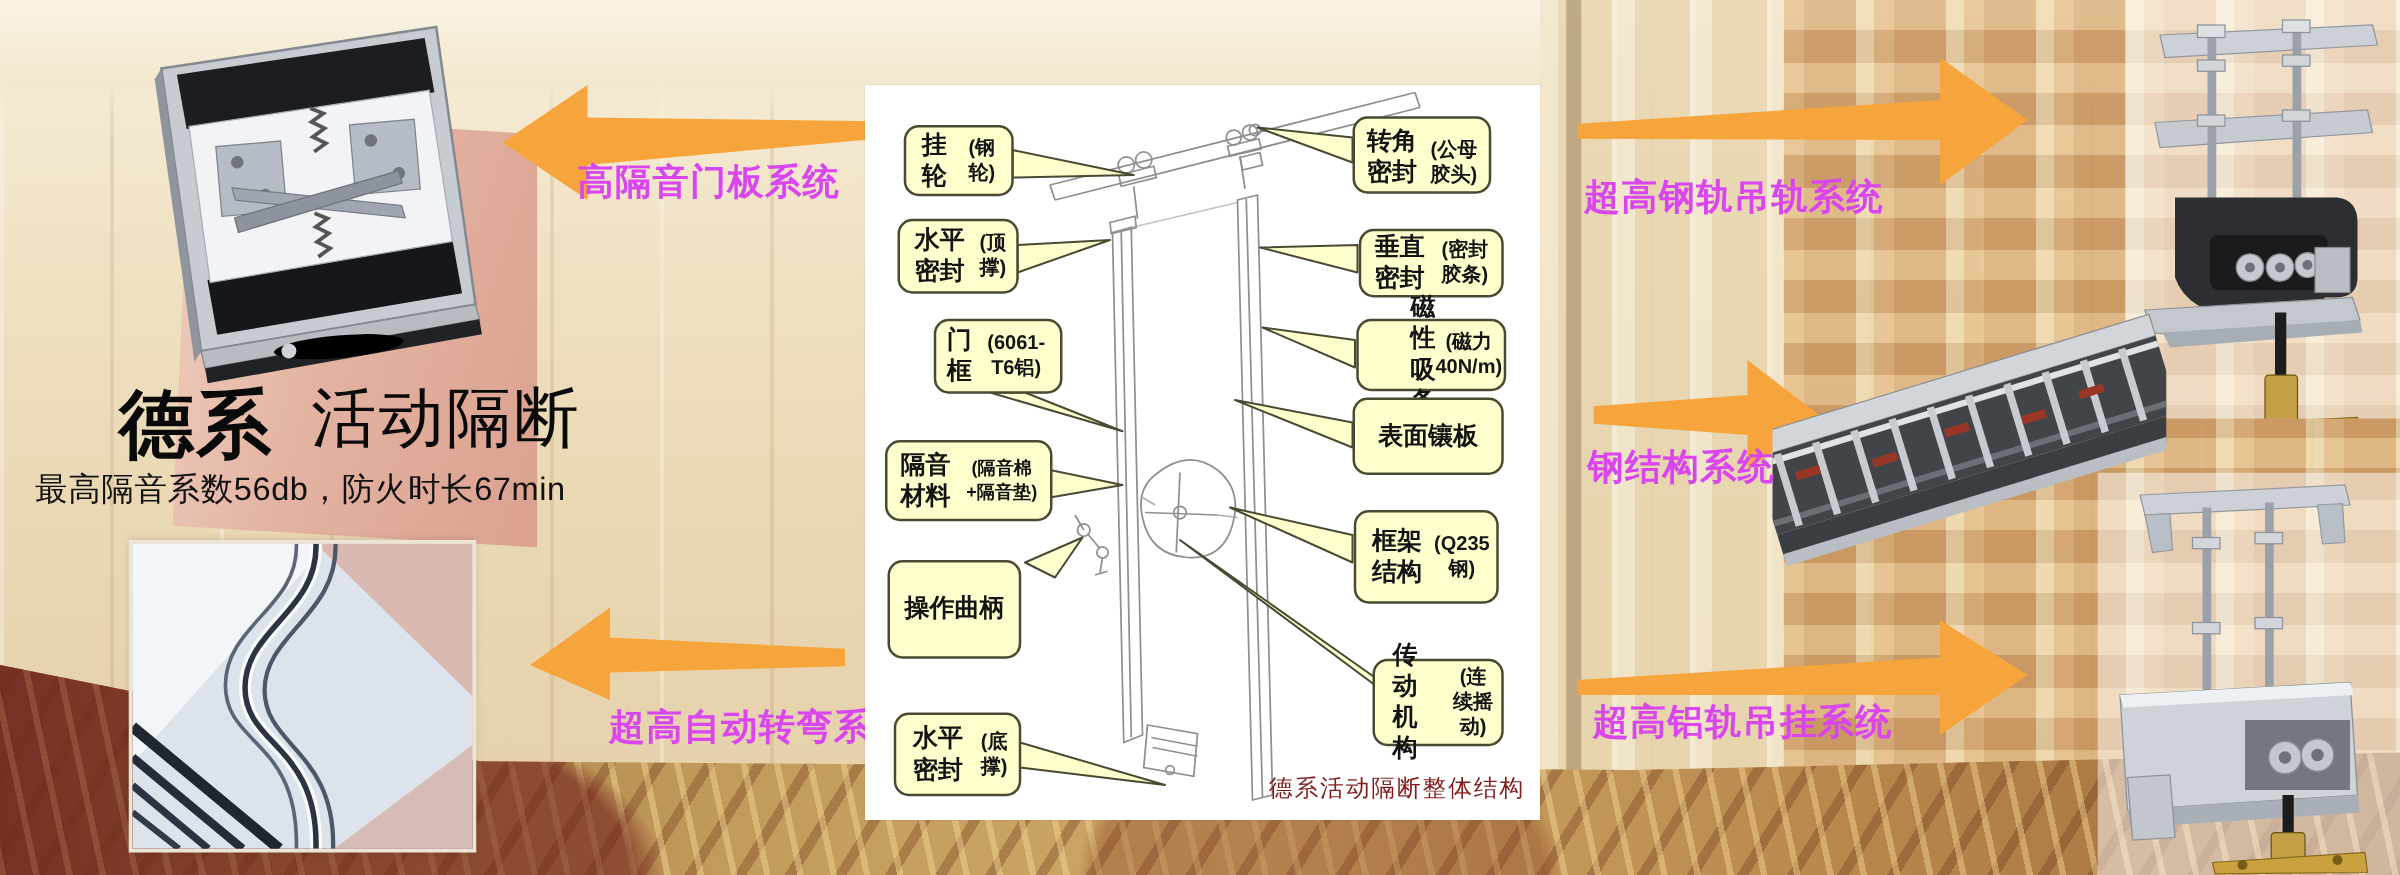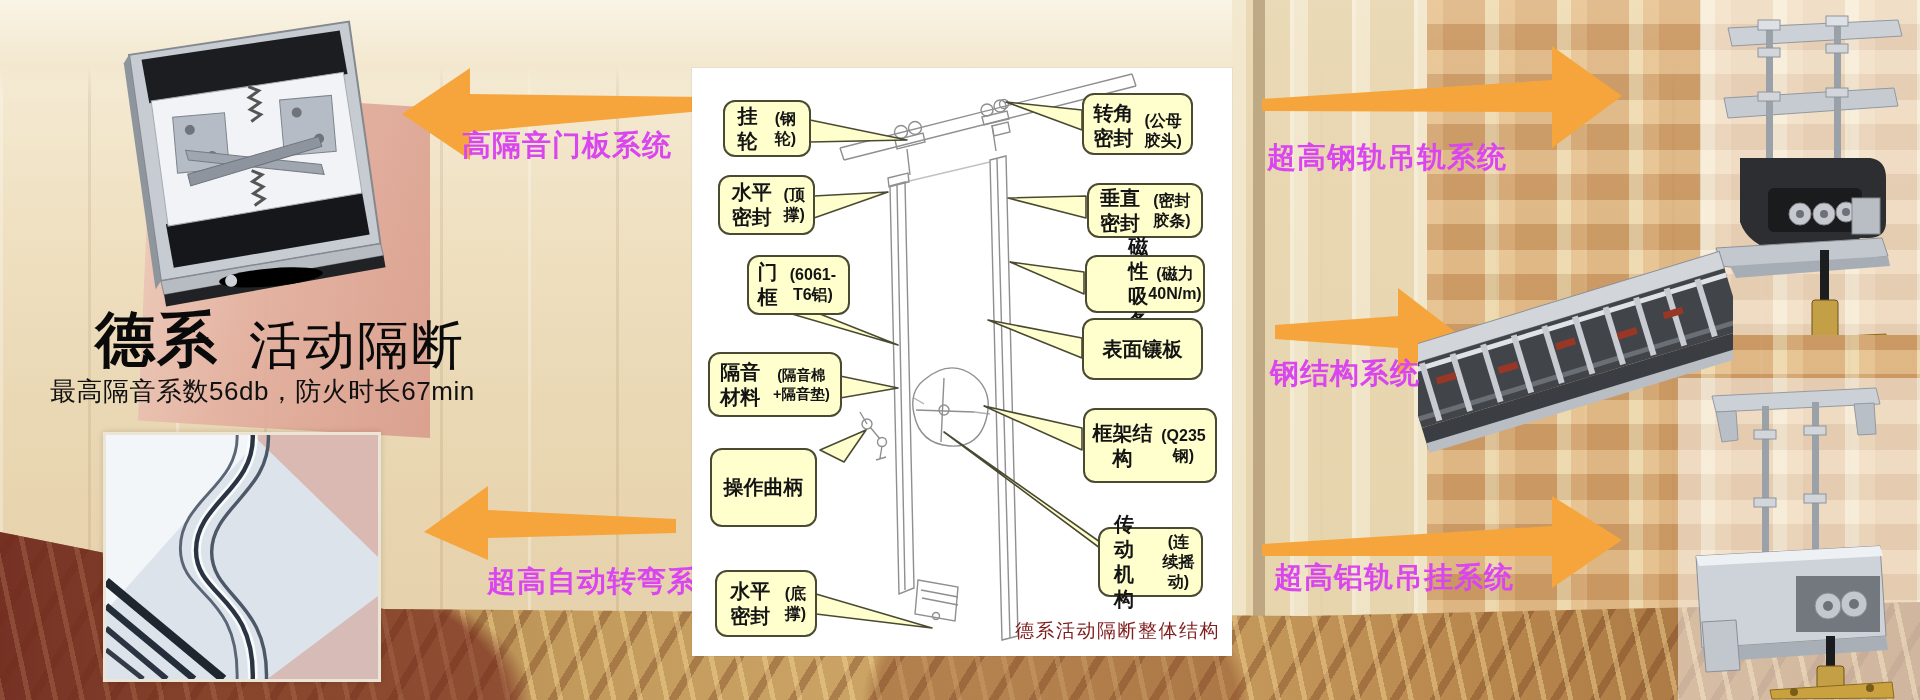--- a/index.html
+++ b/index.html
@@ -26,24 +26,24 @@
   .bg-colstrip{left:1253px;top:0;width:12px;height:640px;background:rgba(92,58,26,.30);}
   .bg-carpet{inset:0;clip-path:polygon(0 76%,20% 87%,68% 88%,100% 86%,100% 100%,0 100%);
      background:
        radial-gradient(ellipse at 3% 100%,rgba(112,32,26,.6) 0 17%,rgba(0,0,0,0) 18%),
        radial-gradient(ellipse at 55% 100%,rgba(128,58,30,.35) 0 12%,rgba(0,0,0,0) 13%),
        repeating-linear-gradient(78deg,rgba(246,216,150,.45) 0 5px,rgba(0,0,0,0) 5px 26px),
        repeating-linear-gradient(-58deg,rgba(112,58,28,.35) 0 8px,rgba(0,0,0,0) 8px 34px),
        linear-gradient(90deg,#7d4a33 0%,#a97d47 12%,#c29a5c 30%,#cfa869 52%,#b9884e 76%,#a06c3c 100%);}
 
   
-  .title-row{left:95px;top:300px;display:flex;align-items:flex-end;color:#0a0a0a;white-space:nowrap;}
+  .title-row{left:95px;top:300px;display:flex;align-items:flex-start;color:#0a0a0a;white-space:nowrap;}
   .title-bold{font-size:60px;font-weight:900;letter-spacing:2px;}
   .title-light{font-size:52px;font-weight:500;margin-left:30px;letter-spacing:2px;}
-  .subtitle{left:50px;top:374px;font-size:26px;font-weight:400;color:#111;white-space:nowrap;letter-spacing:.5px;}
+  .subtitle{left:28px;top:374px;font-size:26px;font-weight:400;color:#111;white-space:nowrap;letter-spacing:.5px;}
 
   
   .sys-label{position:absolute;font-size:29px;font-weight:800;color:#d946ef;
      letter-spacing:1px;white-space:nowrap;}
 
   
   .panel{left:692px;top:68px;width:540px;height:588px;background:#ffffff;
      box-shadow:0 0 0 1px rgba(0,0,0,.04);}
   .callout{position:absolute;background:#FFFFCD;border:2px solid #4A4A33;border-radius:12px;
      display:flex;flex-direction:row;justify-content:center;align-items:center;
@@ -296,21 +296,21 @@
       <span class="c2">(密封胶条)</span>
     </div>
     <div class="callout" style="left:393px;top:187px;width:120px;height:58px;padding-left:44px;">
       <span class="c1">磁性吸条</span>
       <span class="c2">(磁力40N/m)</span>
     </div>
     <div class="callout" style="left:390px;top:250px;width:121px;height:62px;">
       <span class="c1">表面镶板</span>
       <span class="c2"></span>
     </div>
-    <div class="callout" style="left:391px;top:340px;width:134px;height:75px;">
+    <div class="callout" style="left:391px;top:340px;width:116px;height:75px;">
       <span class="c1">框架结构</span>
       <span class="c2">(Q235钢)</span>
     </div>
     <div class="callout" style="left:406px;top:459px;width:105px;height:70px;gap:16px;">
       <span class="c1">传动机构</span>
       <span class="c2">(连续摇动)</span>
     </div>
 
     <div class="caption">德系活动隔断整体结构</div>
   </div>

